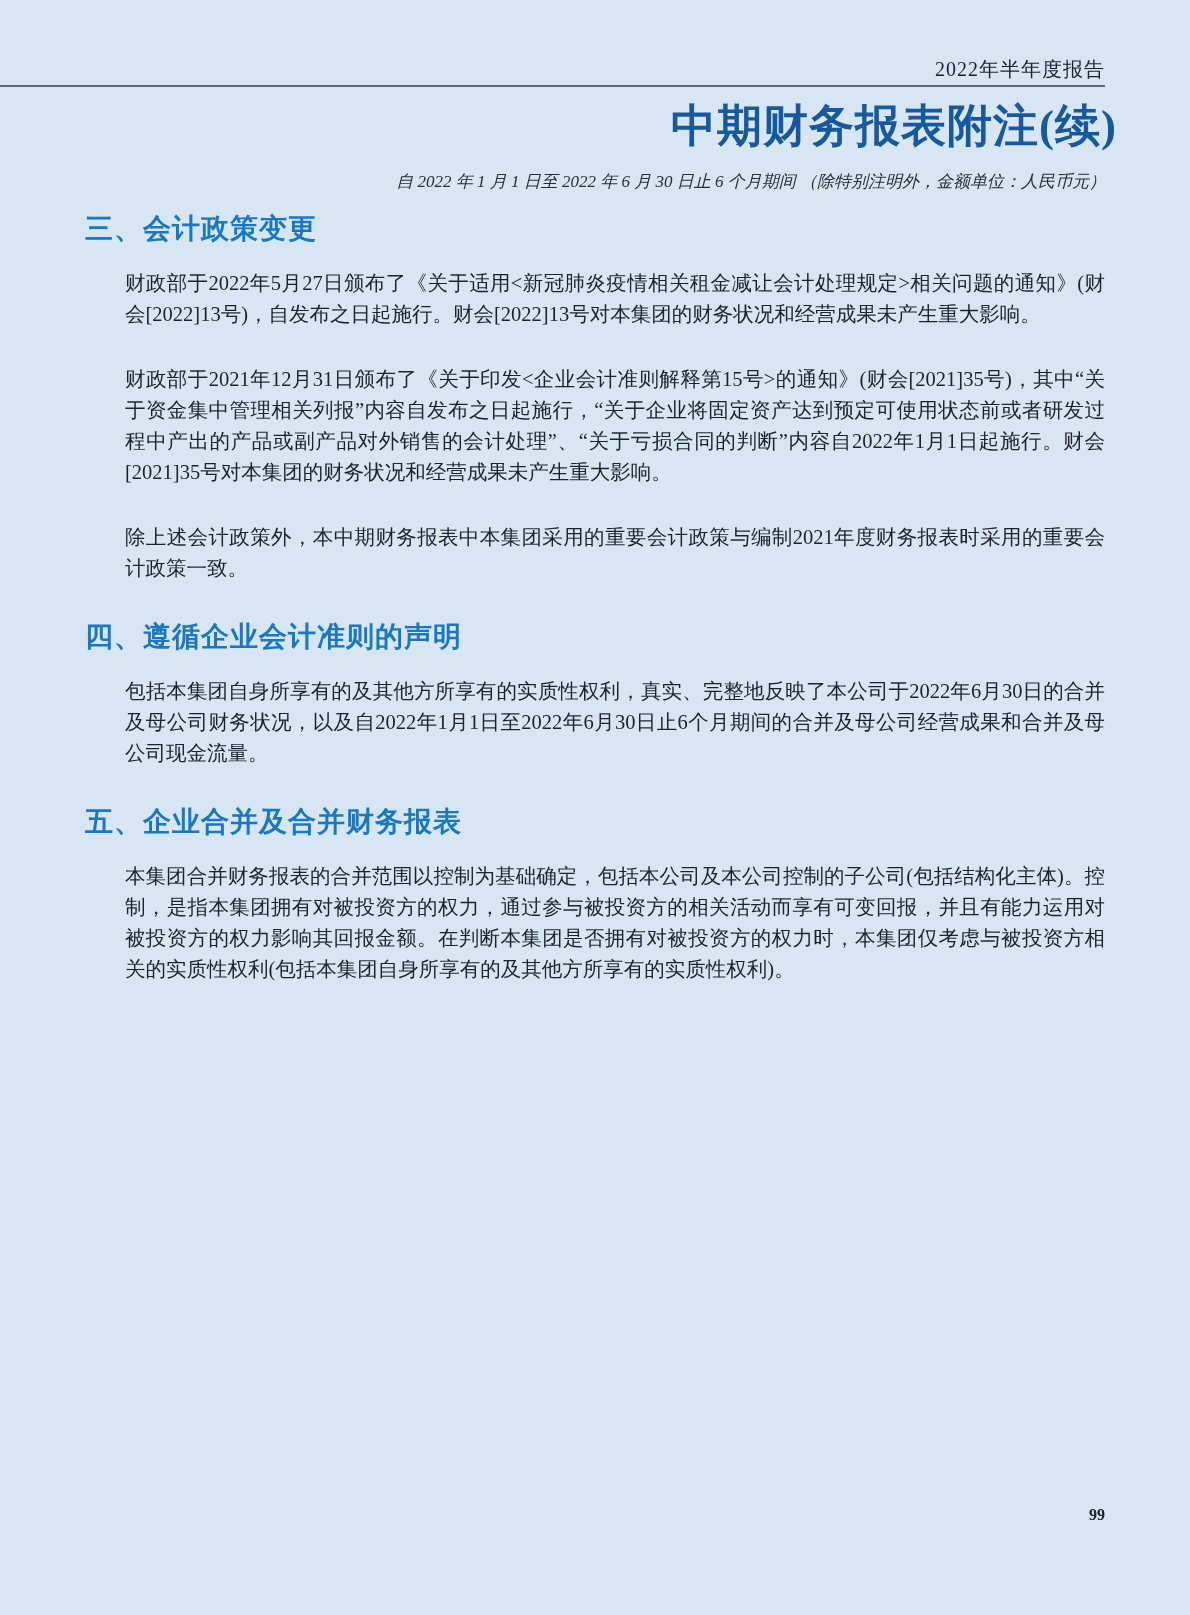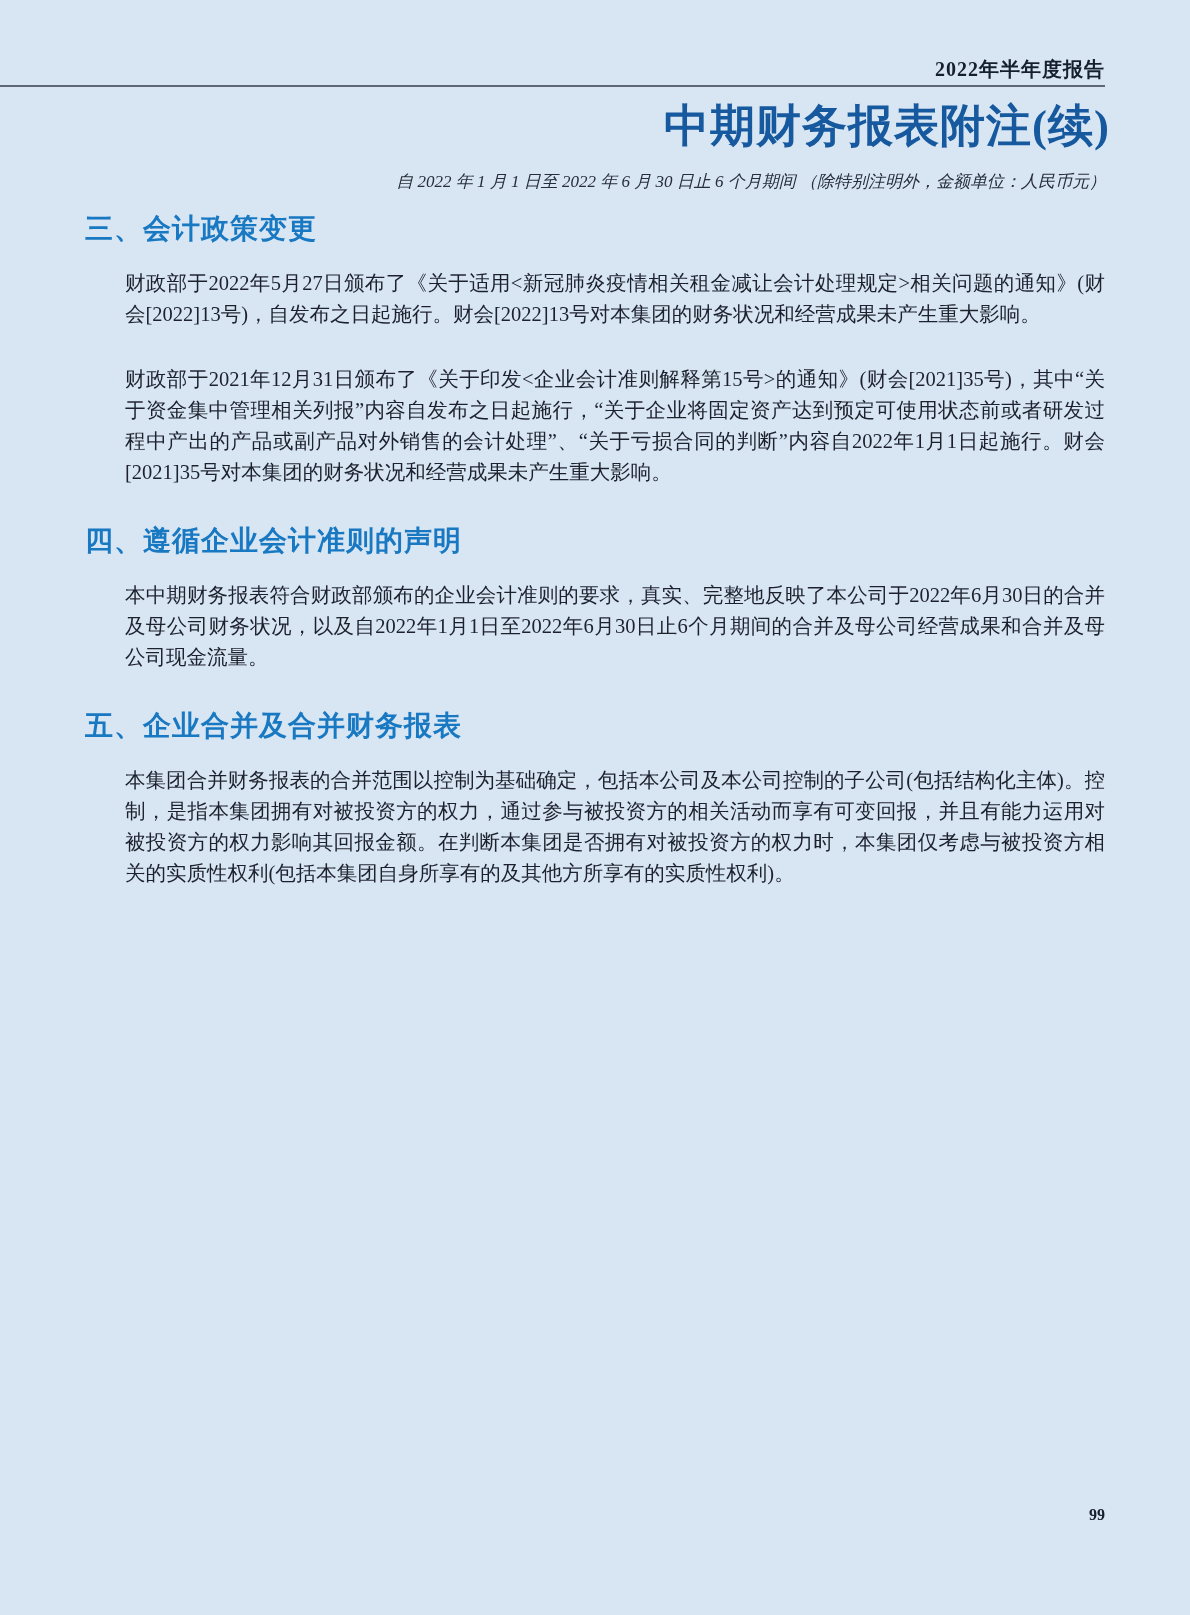--- a/index.html
+++ b/index.html
@@ -17,38 +17,38 @@
     font-family: "Liberation Serif", "DejaVu Serif", serif;
     color: #1d2230;
   }
 
   
   .header-row {
     position: absolute;
     top: 56px;
     right: 85px;
     font-size: 20px;
-    font-weight: bold;
+    font-weight: normal;
     color: #161f2e;
     letter-spacing: 1px;
     white-space: nowrap;
   }
   .header-rule {
     position: absolute;
     top: 85px;
     left: 0;
     width: 1105px;
     border-top: 2px solid #5d6874;
   }
 
   
   .doc-title {
     position: absolute;
     top: 96px;
-    right: 80px;
+    right: 73px;
     margin: 0;
     font-size: 45px;
     font-weight: bold;
     color: #17599e;
     letter-spacing: 1px;
     white-space: nowrap;
   }
   .doc-subtitle {
     position: absolute;
     top: 170px;
@@ -114,25 +114,26 @@
   <h1 class="doc-title">中期财务报表附注(续)</h1>
 
   <div class="doc-subtitle">自 2022 年 1 月 1 日至 2022 年 6 月 30 日止 6 个月期间 （除特别注明外，金额单位：人民币元）</div>
 
   <div class="content">
 
     <section>
       <h2>三、会计政策变更</h2>
       <p>财政部于2022年5月27日颁布了《关于适用&lt;新冠肺炎疫情相关租金减让会计处理规定&gt;相关问题的通知》(财会[2022]13号)，自发布之日起施行。财会[2022]13号对本集团的财务状况和经营成果未产生重大影响。</p>
       <p>财政部于2021年12月31日颁布了《关于印发&lt;企业会计准则解释第15号&gt;的通知》(财会[2021]35号)，其中“关于资金集中管理相关列报”内容自发布之日起施行，“关于企业将固定资产达到预定可使用状态前或者研发过程中产出的产品或副产品对外销售的会计处理”、“关于亏损合同的判断”内容自2022年1月1日起施行。财会[2021]35号对本集团的财务状况和经营成果未产生重大影响。</p>
+      <p>除上述会计政策外，本中期财务报表中本集团采用的重要会计政策与编制2021年度财务报表时采用的重要会计政策一致。</p>
     </section>
 
     <section>
       <h2>四、遵循企业会计准则的声明</h2>
-      <p>本中期财务报表符合财政部颁布的企业会计准则的要求，真实、完整地反映了本公司于2022年6月30日的合并及母公司财务状况，以及自2022年1月1日至2022年6月30日止6个月期间的合并及母公司经营成果和合并及母公司现金流量。</p>
+      <p>包括本集团自身所享有的及其他方所享有的实质性权利，真实、完整地反映了本公司于2022年6月30日的合并及母公司财务状况，以及自2022年1月1日至2022年6月30日止6个月期间的合并及母公司经营成果和合并及母公司现金流量。</p>
     </section>
 
     <section>
       <h2>五、企业合并及合并财务报表</h2>
       <p>本集团合并财务报表的合并范围以控制为基础确定，包括本公司及本公司控制的子公司(包括结构化主体)。控制，是指本集团拥有对被投资方的权力，通过参与被投资方的相关活动而享有可变回报，并且有能力运用对被投资方的权力影响其回报金额。在判断本集团是否拥有对被投资方的权力时，本集团仅考虑与被投资方相关的实质性权利(包括本集团自身所享有的及其他方所享有的实质性权利)。</p>
     </section>
 
   </div>
 
   <div class="page-number">99</div>

